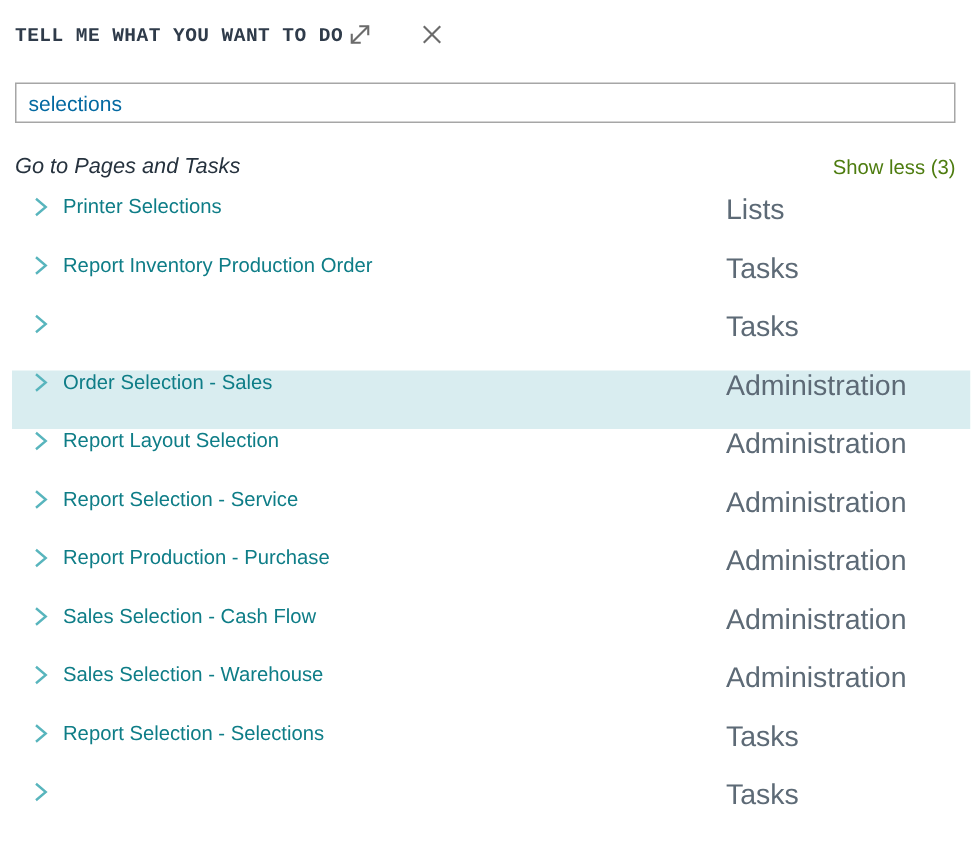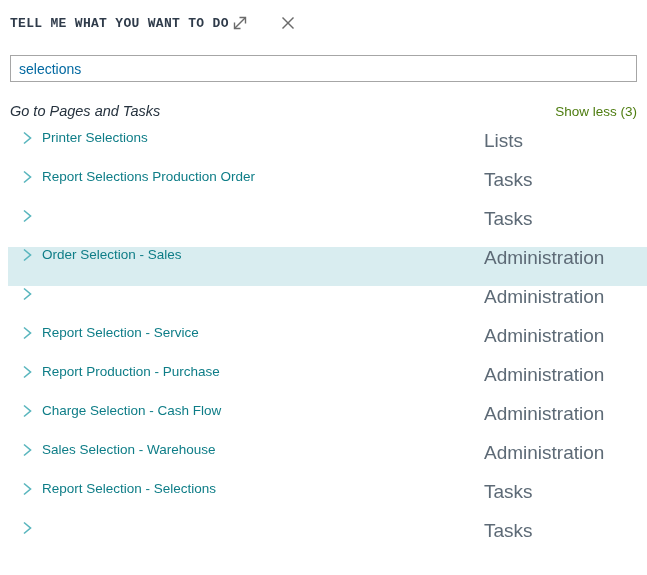--- a/index.html
+++ b/index.html
@@ -168,21 +168,21 @@
       </span>
       <span class="result-name">Printer Selections</span>
       <span class="result-category">Lists</span>
     </li>
       <li class="result-row">
       <span class="chevron">
         <svg width="14" height="16" viewBox="0 0 14 16">
           <polyline points="4,2.5 10.5,8 4,13.5"></polyline>
         </svg>
       </span>
-      <span class="result-name">Report Selections Production Order</span>
+      <span class="result-name">Report Inventory Production Order</span>
       <span class="result-category">Tasks</span>
     </li>
       <li class="result-row">
       <span class="chevron">
         <svg width="14" height="16" viewBox="0 0 14 16">
           <polyline points="4,2.5 10.5,8 4,13.5"></polyline>
         </svg>
       </span>
       <span class="result-category">Tasks</span>
     </li>
@@ -194,20 +194,21 @@
       </span>
       <span class="result-name">Order Selection - Sales</span>
       <span class="result-category">Administration</span>
     </li>
       <li class="result-row">
       <span class="chevron">
         <svg width="14" height="16" viewBox="0 0 14 16">
           <polyline points="4,2.5 10.5,8 4,13.5"></polyline>
         </svg>
       </span>
+      <span class="result-name">Report Layout Selection</span>
       <span class="result-category">Administration</span>
     </li>
       <li class="result-row">
       <span class="chevron">
         <svg width="14" height="16" viewBox="0 0 14 16">
           <polyline points="4,2.5 10.5,8 4,13.5"></polyline>
         </svg>
       </span>
       <span class="result-name">Report Selection - Service</span>
       <span class="result-category">Administration</span>
@@ -220,21 +221,21 @@
       </span>
       <span class="result-name">Report Production - Purchase</span>
       <span class="result-category">Administration</span>
     </li>
       <li class="result-row">
       <span class="chevron">
         <svg width="14" height="16" viewBox="0 0 14 16">
           <polyline points="4,2.5 10.5,8 4,13.5"></polyline>
         </svg>
       </span>
-      <span class="result-name">Charge Selection - Cash Flow</span>
+      <span class="result-name">Sales Selection - Cash Flow</span>
       <span class="result-category">Administration</span>
     </li>
       <li class="result-row">
       <span class="chevron">
         <svg width="14" height="16" viewBox="0 0 14 16">
           <polyline points="4,2.5 10.5,8 4,13.5"></polyline>
         </svg>
       </span>
       <span class="result-name">Sales Selection - Warehouse</span>
       <span class="result-category">Administration</span>

